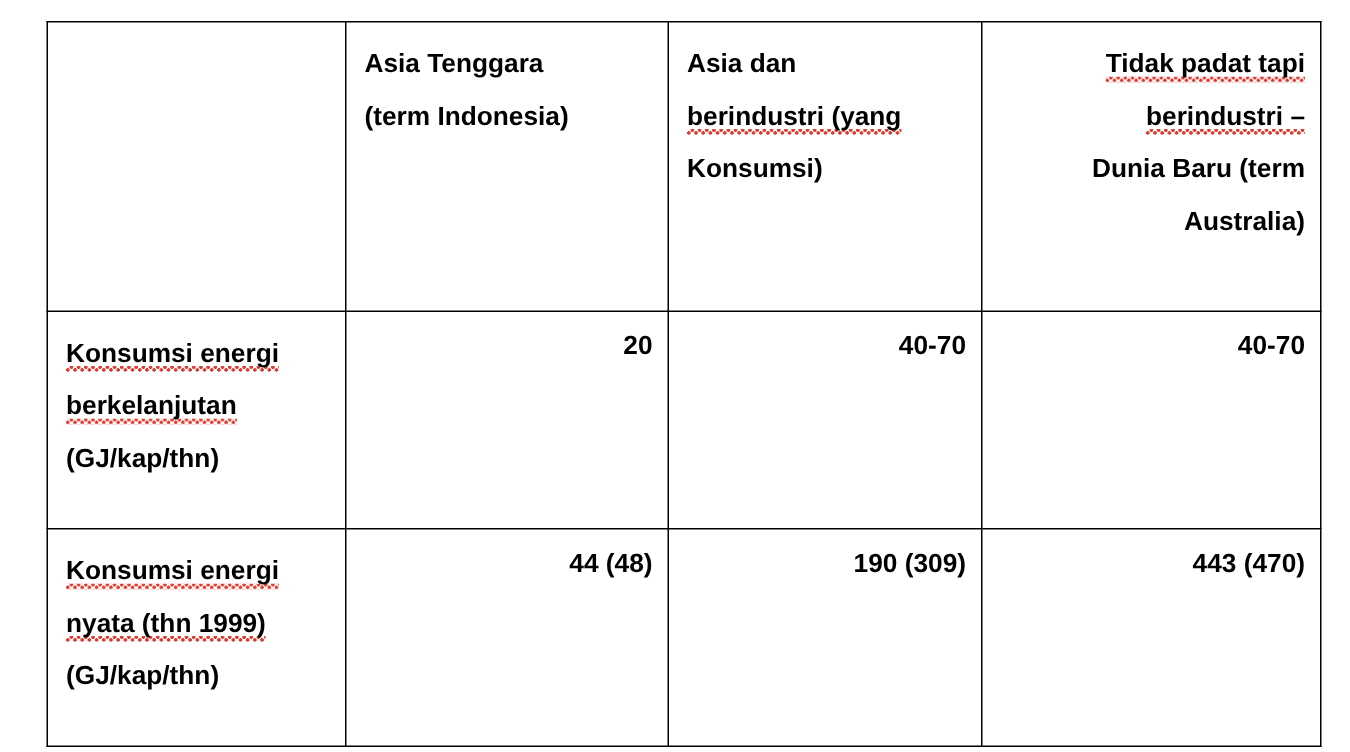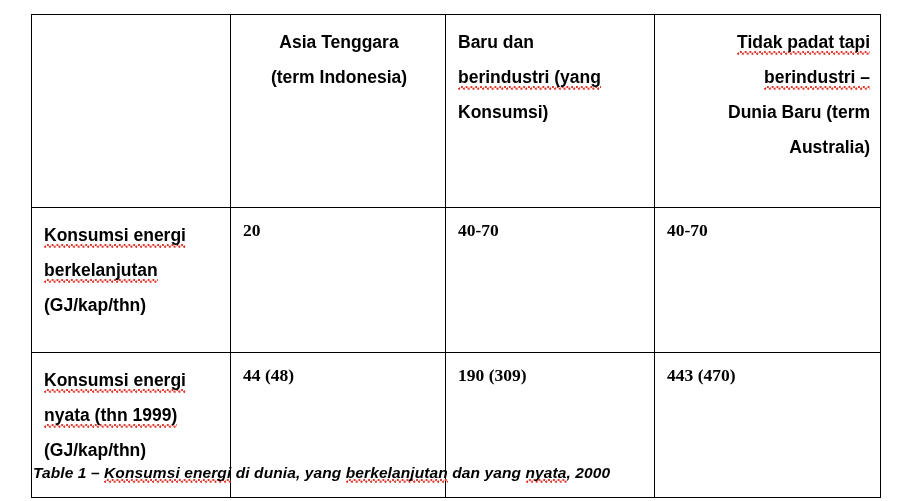--- a/index.html
+++ b/index.html
@@ -32,36 +32,35 @@
   }
   table.doc-table td {
     border: 1px solid #000000;
     vertical-align: top;
     padding: 10px 10px 10px 12px;
     font-size: 17.5px;
     line-height: 2.0;
     font-weight: bold;
   }
   td.col-label { width: 198px; }
-  td.col-a { width: 192px; text-align: center; }
+  td.col-a { width: 192px; }
   td.col-b { width: 186px; }
   td.col-c { width: 203px; text-align: right; }
 
   
   tr.header-row td { height: 172px; }
   tr.header-row td.col-label { padding: 0; }
 
   
   tr.data-row td { height: 122px; }
   tr.data-row td.num {
-    text-align: left;
+    text-align: right;
     font-weight: bold;
     line-height: 1.25;
     padding-top: 12px;
-    font-family: Liberation Serif, serif;
   }
   tr.data-row td.col-label {
     line-height: 2.0;
   }
 
   
   .sq {
     position: relative;
     display: inline;
     background-image:
@@ -92,21 +91,21 @@
 
   <table class="doc-table">
     <tbody>
       <tr class="header-row">
         <td class="col-label"></td>
         <td class="col-a">
           <div>Asia Tenggara</div>
           <div>(term Indonesia)</div>
         </td>
         <td class="col-b">
-          <div>Baru dan</div>
+          <div>Asia dan</div>
           <div><span class="sq">berindustri (yang</span></div>
           <div>Konsumsi)</div>
         </td>
         <td class="col-c">
           <div><span class="sq">Tidak padat tapi</span></div>
           <div><span class="sq">berindustri –</span></div>
           <div>Dunia Baru (term</div>
           <div>Australia)</div>
         </td>
       </tr>
@@ -128,17 +127,14 @@
           <div><span class="sq">nyata (thn 1999)</span></div>
           <div>(GJ/kap/thn)</div>
         </td>
         <td class="col-a num">44 (48)</td>
         <td class="col-b num">190 (309)</td>
         <td class="col-c num">443 (470)</td>
       </tr>
     </tbody>
   </table>
 
-  <div class="caption">
-    <span>Table 1 – </span><span class="sq">Konsumsi energi</span><span> di dunia, yang </span><span class="sq">berkelanjutan</span><span> dan yang </span><span class="sq">nyata</span><span>, 2000</span>
-  </div>
 
 </div>
 
 </body></html>

